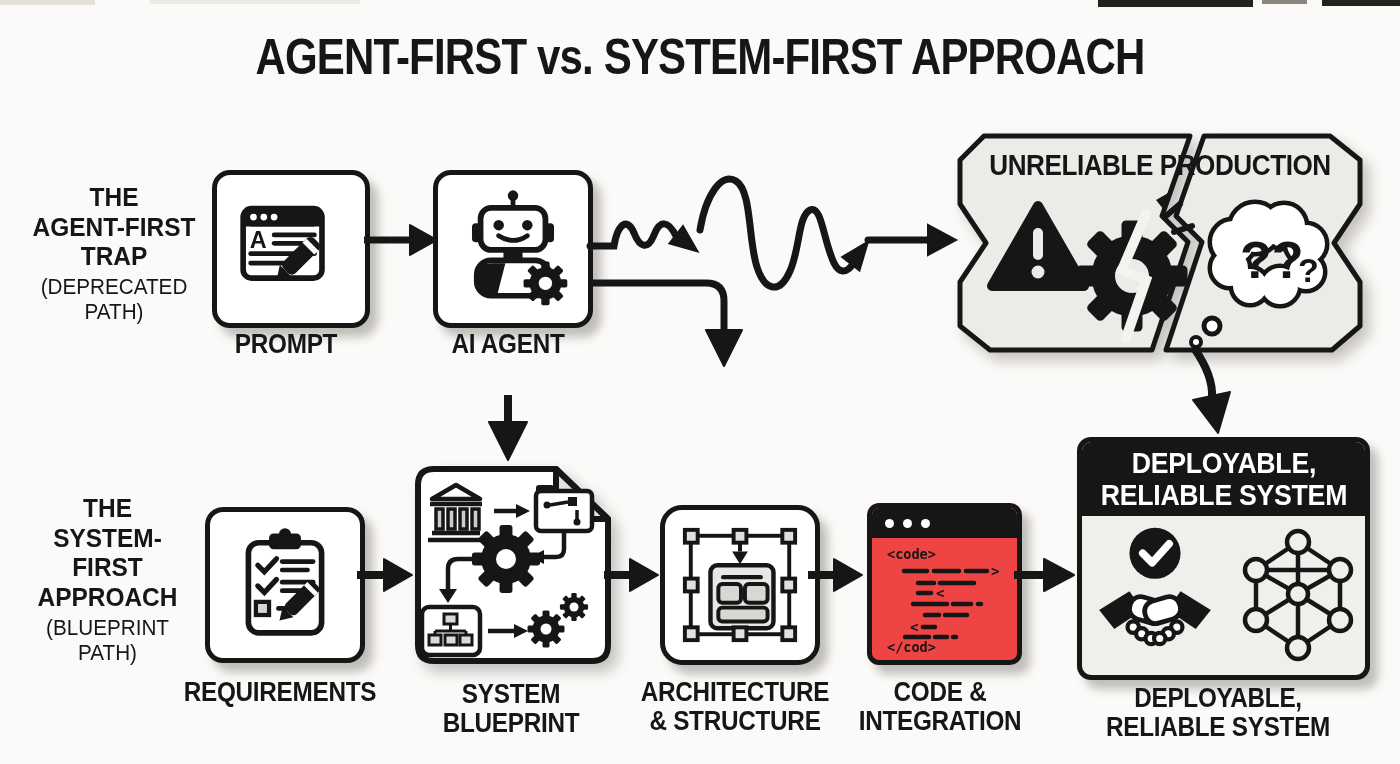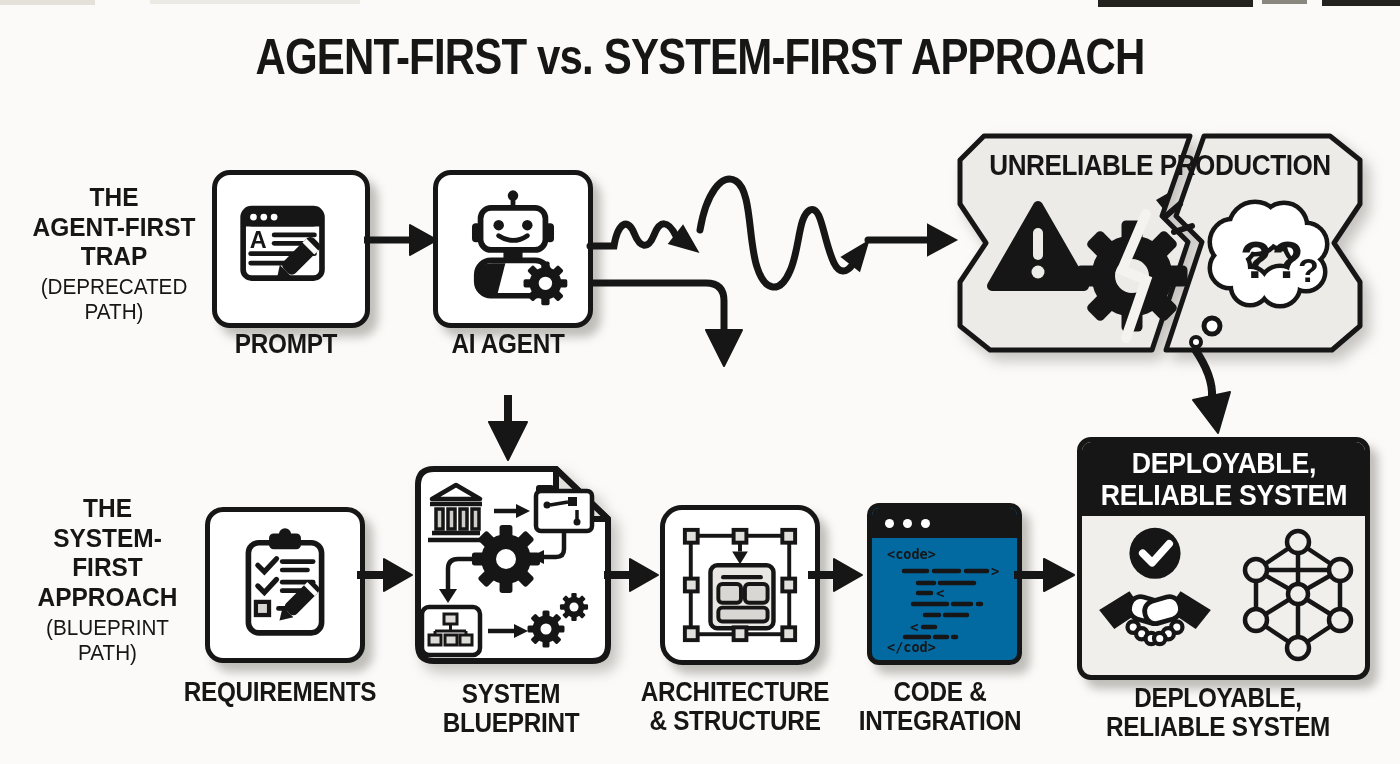--- a/index.html
+++ b/index.html
@@ -290,21 +290,21 @@
           <rect x="107" y="57.5" width="13" height="13"></rect>
         <rect x="8" y="107" width="13" height="13"></rect>
           <rect x="57.5" y="107" width="13" height="13"></rect>
           <rect x="107" y="107" width="13" height="13"></rect>
       </g>
     </svg>
   </div>
   <div class="cap pre" style="left:625px;top:678px;width:220px;">ARCHITECTURE
 &amp; STRUCTURE</div>
 
-  <div class="box" style="left:867px;top:503px;width:145px;height:152px;border-radius:12px;background:#0369a1;overflow:hidden;">
+  <div class="box" style="left:867px;top:503px;width:145px;height:152px;border-radius:12px;background:#ef4444;overflow:hidden;">
     <div class="codeHeader">
       <div class="dot"></div>
       <div class="dot"></div>
       <div class="dot"></div>
     </div>
     <svg width="135" height="112" viewBox="0 0 135 112" style="margin-top:30px">
       <text x="10" y="16" font-size="13.5" font-weight="bold" font-family="DejaVu Sans Mono, monospace" fill="#161616">&lt;code&gt;</text>
       <g stroke="#161616" stroke-width="4.5" stroke-linecap="round">
         <line x1="27" y1="28" x2="50" y2="28"></line>
           <line x1="57" y1="28" x2="82" y2="28"></line>

